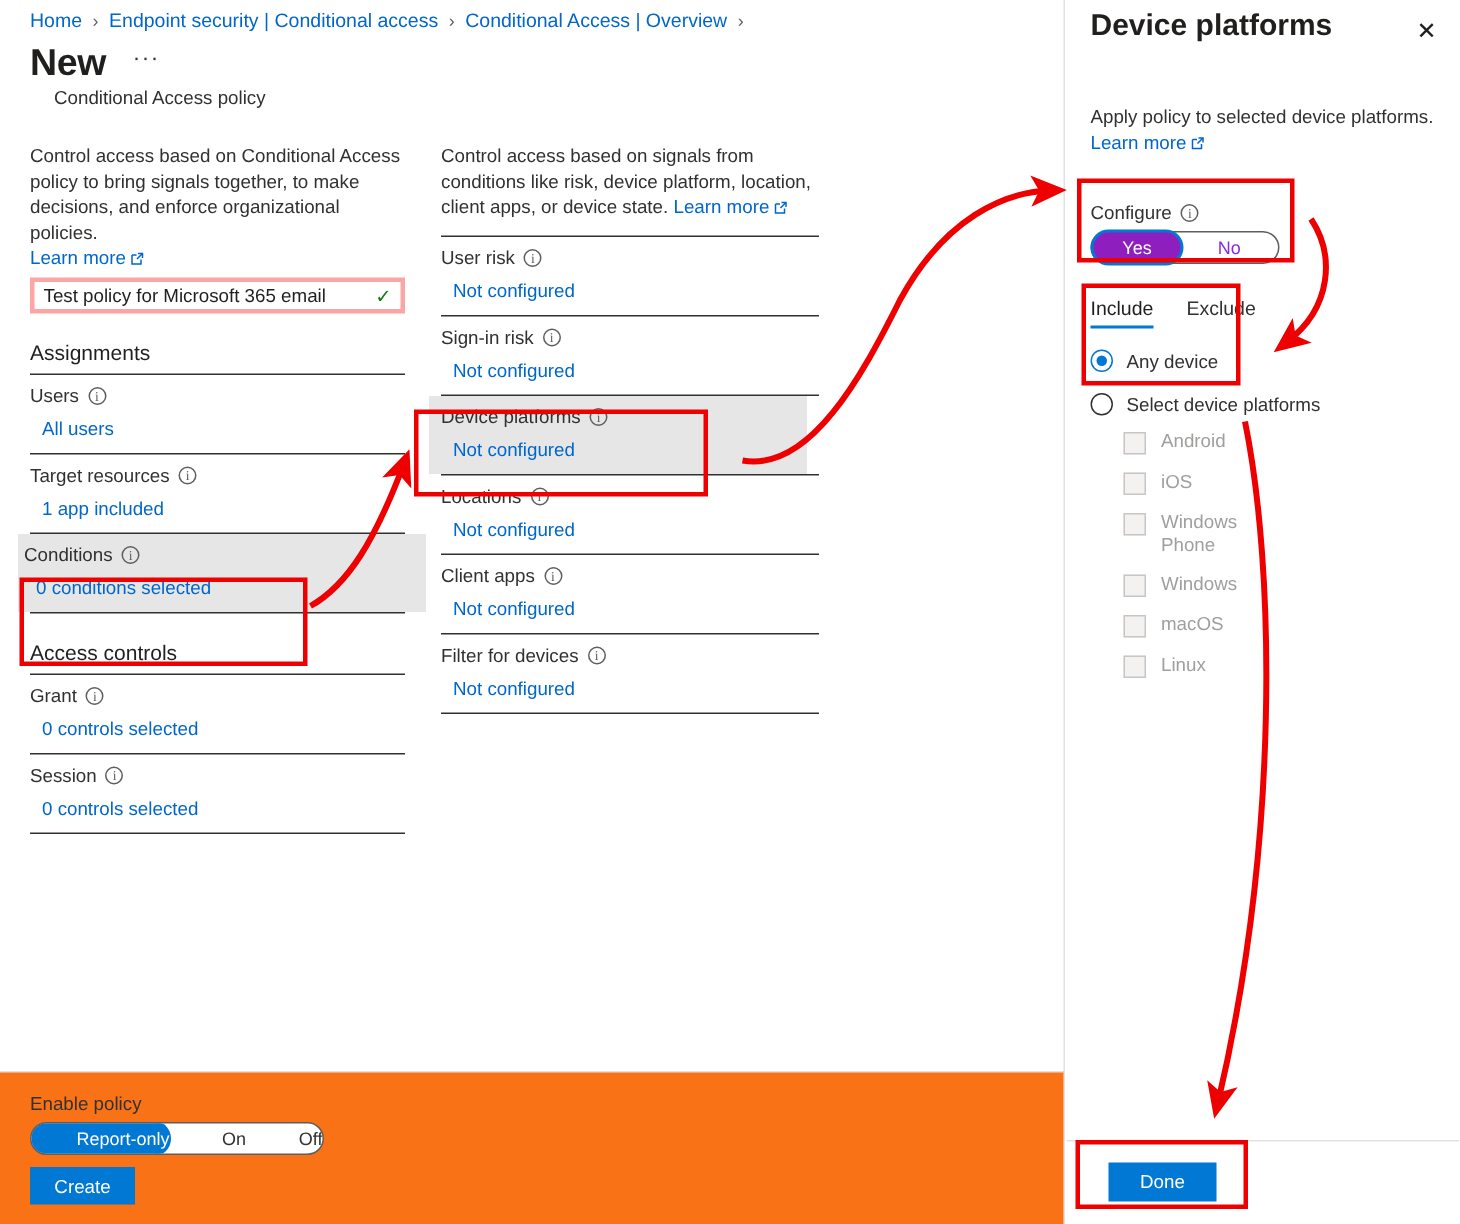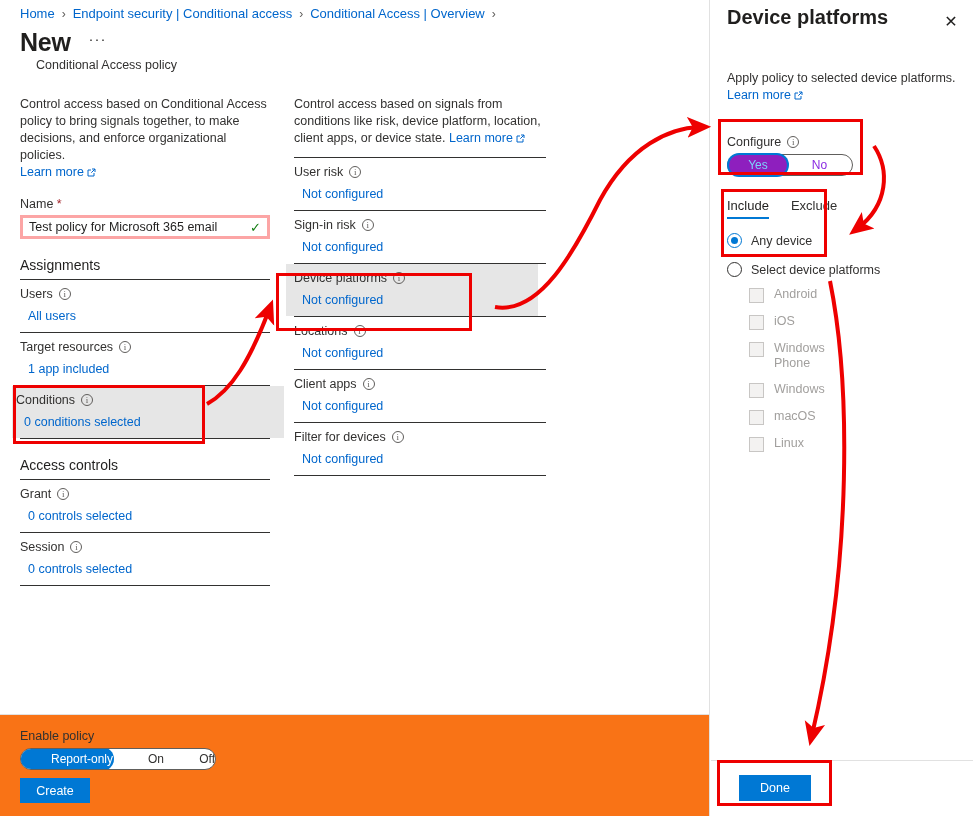--- a/index.html
+++ b/index.html
@@ -118,21 +118,21 @@
   .panel-body { position:absolute; left:16px; top:70px; width:240px; }
   .panel-desc { font-size:12.5px; color:#323130; line-height:17px; }
 
   .cfg-label { margin-top:31px; font-size:12.5px; color:#323130; display:flex; align-items:center; gap:6px;}
   .toggle-pill {
     margin-top:5px; width:126px; height:22px; border:1px solid #605e5c;
     border-radius:11px; display:flex; align-items:center; background:#fff; overflow:visible;
   }
   .toggle-pill .opt { flex:1; text-align:center; font-size:12px; color:#8a2be2; cursor:pointer;}
   .toggle-pill .opt.on {
-    background:#8e1fbe; color:#7dd3fc; border-radius:11px; height:20px; line-height:20px;
+    background:#8e1fbe; color:#ffffff; border-radius:11px; height:20px; line-height:20px;
     box-shadow:0 0 0 2px #0078d4; margin-left:1px; flex:0 0 58px;
   }
 
   .tabs { margin-top:22px; display:flex; gap:22px; }
   .tab { font-size:13px; color:#323130; padding-bottom:6px; cursor:pointer; position:relative;}
   .tab.active { color:#201f1e; font-weight:400; }
   .tab.active::after {
     content:""; position:absolute; left:0; right:0; bottom:0; height:2px; background:#0078d4;
   }
 
@@ -197,24 +197,20 @@
     <div class="col-left">
       <div class="desc">
         <span>Control access based on Conditional Access policy to bring signals together, to make decisions, and enforce organizational policies.</span><br>
         <span class="link">Learn more</span><span class="ext-ico"><svg width="9" height="9" viewBox="0 0 9 9">
               <path d="M1 2 h3 M1 2 v6 h6 v-3" fill="none" stroke="#0066cc" stroke-width="1"></path>
               <path d="M5 1 h3 v3" fill="none" stroke="#0066cc" stroke-width="1"></path>
               <path d="M8 1 L4.3 4.7" stroke="#0066cc" stroke-width="1"></path>
             </svg></span>
       </div>
 
-      <div class="field-label">
-        <span>Name</span>
-        <span class="req">*</span>
-      </div>
       <div class="name-input">
         <span class="val">Test policy for Microsoft 365 email</span>
         <span class="check-ico">✓</span>
       </div>
 
       <div class="section-head">Assignments</div>
 
       <div class="rowline"></div>
       <div class="row">
         <div class="rlabel">

